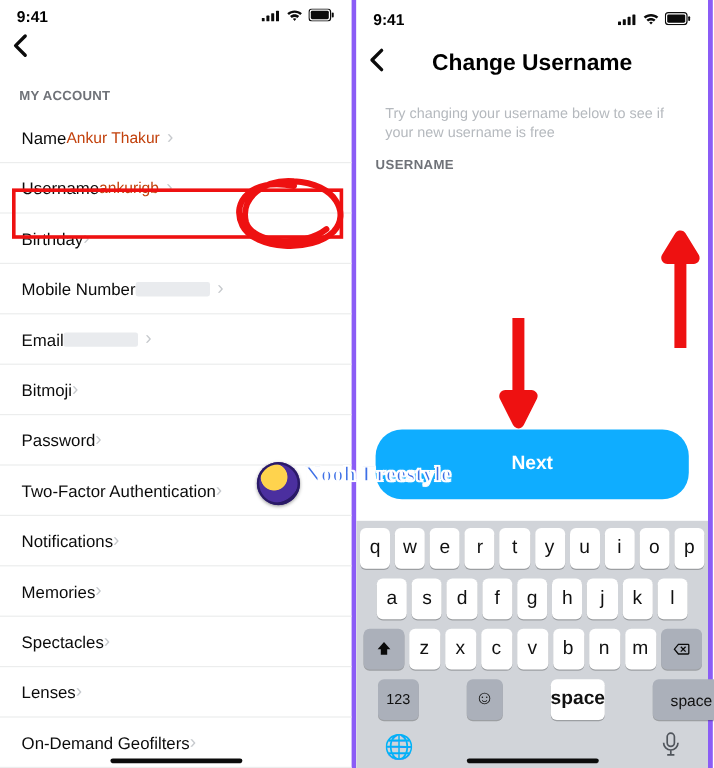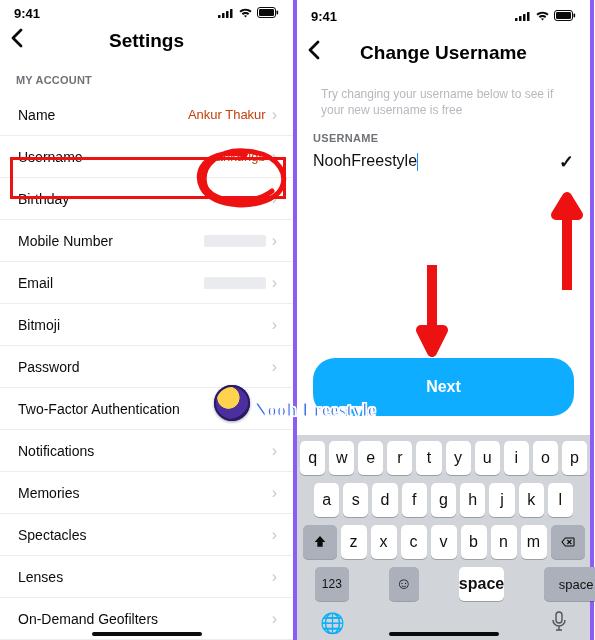--- a/index.html
+++ b/index.html
@@ -6,21 +6,21 @@
   body { background: #fff; width: 595px; height: 640px; overflow: hidden; display: flex; position: relative; }
   .phone { width: 297px; height: 640px; background: #fff; position: relative; display: flex; flex-direction: column; border-right: 4px solid #8b5cf6; }
   .phone:last-child { border-right: none; }
   .status-bar { height: 28px; display: flex; align-items: center; justify-content: space-between; padding: 4px 14px 0; font-size: 13px; font-weight: 600; }
   .status-icons { display: flex; align-items: center; gap: 4px; }
   .nav-bar { height: 50px; display: flex; align-items: center; justify-content: center; position: relative; }
   .nav-title { font-size: 19px; font-weight: 700; }
   .back { position: absolute; left: 10px; font-size: 22px; font-weight: 700; cursor: pointer; }
   .section-header { font-size: 11px; font-weight: 700; color: #6f7278; padding: 14px 16px 8px; letter-spacing: 0.2px; }
   .list { display: flex; flex-direction: column; }
-  .row { height: 42px; display: flex; align-items: center; justify-content: space-between; padding: 0 16px 0 18px; border-bottom: 1px solid #eceded; cursor: pointer; position: relative; }
+  .row { height: 42px; display: flex; align-items: center; padding: 0 16px 0 18px; border-bottom: 1px solid #eceded; cursor: pointer; position: relative; }
   .row-label { font-size: 14px; color: #0b0b0b; }
   .row-value { font-size: 13px; color: #c2410c; margin-right: 6px; }
   .row-right { display:flex; align-items:center; }
   .chev { color: #c6c9cd; font-size: 16px; }
   .redacted { width: 62px; height: 12px; background: #e9ebee; border-radius: 2px; display:inline-block; margin-right:6px;}
   .highlight-box { border: 3px solid #e11; position: absolute; pointer-events: none; }
   .helper { font-size: 12px; color: #b5b9be; text-align: left; padding: 8px 24px 14px; line-height: 1.35; }
   .field-label { font-size: 11px; font-weight: 700; color: #6f7278; padding: 0 16px 6px; letter-spacing: 0.3px;}
   .input-wrap { display:flex; align-items:center; padding: 0 16px 4px; }
   .text-input { flex: 1; border: none; outline: none; font-size: 16px; font-weight: 500; color: #111; padding: 2px 0; }
@@ -38,21 +38,21 @@
   .krow.r2 { padding: 0 14px; }
   .krow.r4 .key { max-width:none;margin-left:36px; }
   .key.k123 { flex:0 0 34px; background:#abb0ba; font-size:12px;}
   .key.emoji { flex:0 0 30px; background:#abb0ba;}
   .key.space { flex:1; max-width:none;font-weight:bold;}
   .key.return { flex:0 0 64px; background:#abb0ba; font-size:13px;}
   .kb-bottom { display:flex; justify-content:space-between; padding: 2px 20px 0; }
   .kb-bottom span { font-size:20px; color:#50555c; cursor:pointer;}
   .home-ind { width:110px; height:4px; background:#0b0b0b; border-radius:3px; position:absolute; bottom:4px; left:50%; transform:translateX(-50%);}
   .arrow-svg { position:absolute; pointer-events:none; }
-  .watermark { position:absolute; left:214px; top:385px; display:flex; align-items:flex-end; gap:4px; pointer-events:none; z-index:50;}
+  .watermark { position:absolute; left:214px; top:385px; display:flex; align-items:flex-start; gap:4px; pointer-events:none; z-index:50;}
   .wm-badge { width:36px; height:36px; border-radius:50%; background: radial-gradient(circle at 40% 35%, #ffd34d 0 34%, #4b2f9f 36% 66%, #2a1a66 68% 100%); box-shadow:0 0 0 2px #2a1a66 inset, 0 1px 3px rgba(0,0,0,.4);}
   .wm-text { font-family: "Comic Sans MS", "Marker Felt", cursive; font-weight:700; font-size:18px; color:#3d6fe6; -webkit-text-stroke: 1.2px #fff; text-shadow: 0 0 2px #fff, 1px 1px 0 #fff, -1px -1px 0 #fff, 1px -1px 0 #fff, -1px 1px 0 #fff; letter-spacing:.5px;}
   .scribble { position:absolute; pointer-events:none; }
 </style>
 </head>
 <body>
 
 <div class="phone">
   <div class="status-bar">
     <span>9:41</span>
@@ -70,21 +70,20 @@
             <rect x="0.5" y="0.5" width="18" height="10" rx="2.5" fill="none" stroke="#0b0b0b" stroke-width="1"></rect>
             <rect x="2" y="2" width="15" height="7" rx="1.2" fill="#0b0b0b"></rect>
             <rect x="19.5" y="3.5" width="1.6" height="4" rx=".8" fill="#0b0b0b"></rect>
           </svg></span>
     </span>
   </div>
   <div class="nav-bar">
     <span class="back"><svg width="14" height="20" viewBox="0 0 14 20">
           <path d="M11 2 L3 10 L11 18" stroke="#0b0b0b" stroke-width="2.8" fill="none" stroke-linecap="round" stroke-linejoin="round"></path>
         </svg></span>
-    <span class="nav-title">Settings</span>
   </div>
   <div class="section-header">MY ACCOUNT</div>
   <div class="list">
     <div class="row">
       <span class="row-label">Name</span>
       <span class="row-right">
           <span class="row-value">Ankur Thakur</span>
           <span class="chev">›</span>
         </span>
     </div>
@@ -194,24 +193,20 @@
     </span>
   </div>
   <div class="nav-bar">
     <span class="back"><svg width="14" height="20" viewBox="0 0 14 20">
           <path d="M11 2 L3 10 L11 18" stroke="#0b0b0b" stroke-width="2.8" fill="none" stroke-linecap="round" stroke-linejoin="round"></path>
         </svg></span>
     <span class="nav-title">Change Username</span>
   </div>
   <div class="helper">Try changing your username below to see if your new username is free</div>
   <div class="field-label">USERNAME</div>
-  <div class="input-wrap">
-    <span class="text-input"><span>NoohFreestyle</span><span class="caret"></span></span>
-    <span class="check">✓</span>
-  </div>
 
   <div class="btn-wrap">
     <button class="primary-btn">Next</button>
   </div>
 
   <svg class="arrow-svg" style="right:6px; top:185px;" width="34" height="110">
       <path d="M17 105 L17 18 M6 30 L17 12 L28 30 Z" stroke="#e11" stroke-width="10" fill="#e11" stroke-linejoin="round"></path>
     </svg>
   <svg class="arrow-svg" style="left:118px; top:260px;" width="34" height="100">
       <path d="M17 5 L17 82 M6 70 L17 92 L28 70 Z" stroke="#e11" stroke-width="10" fill="#e11" stroke-linejoin="round"></path>

